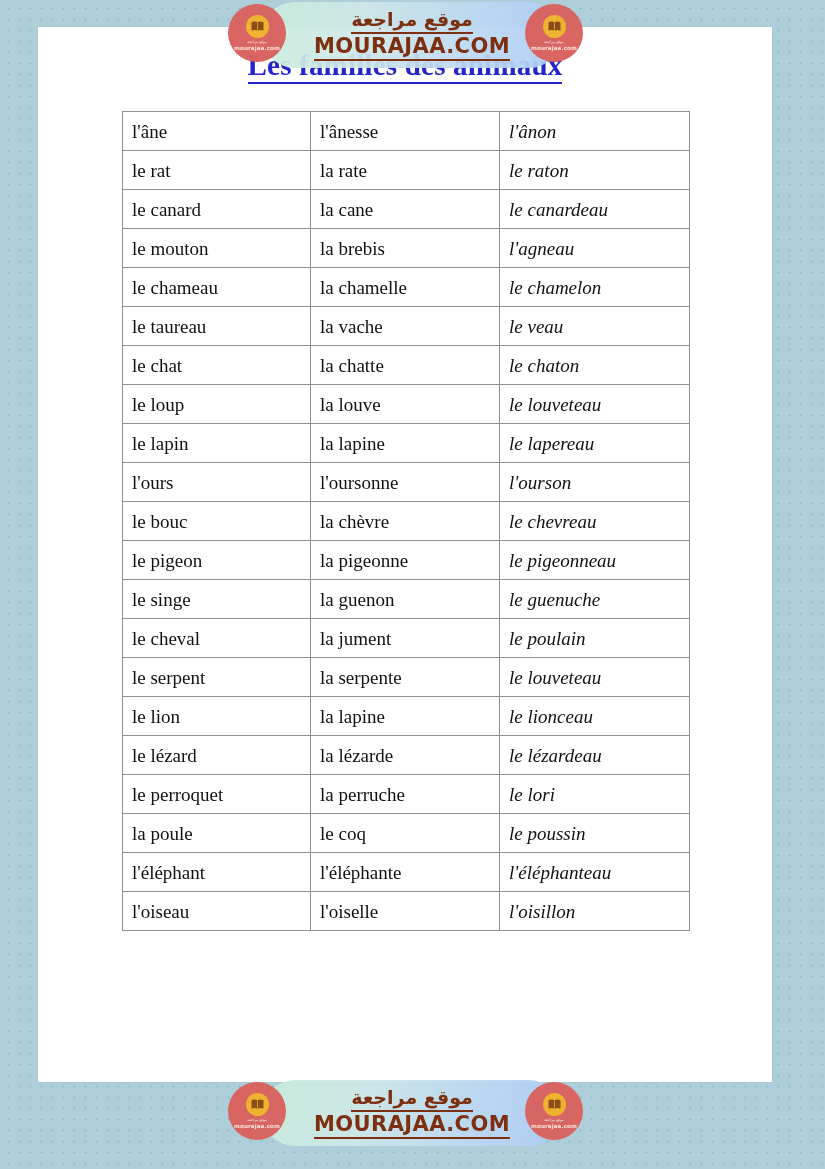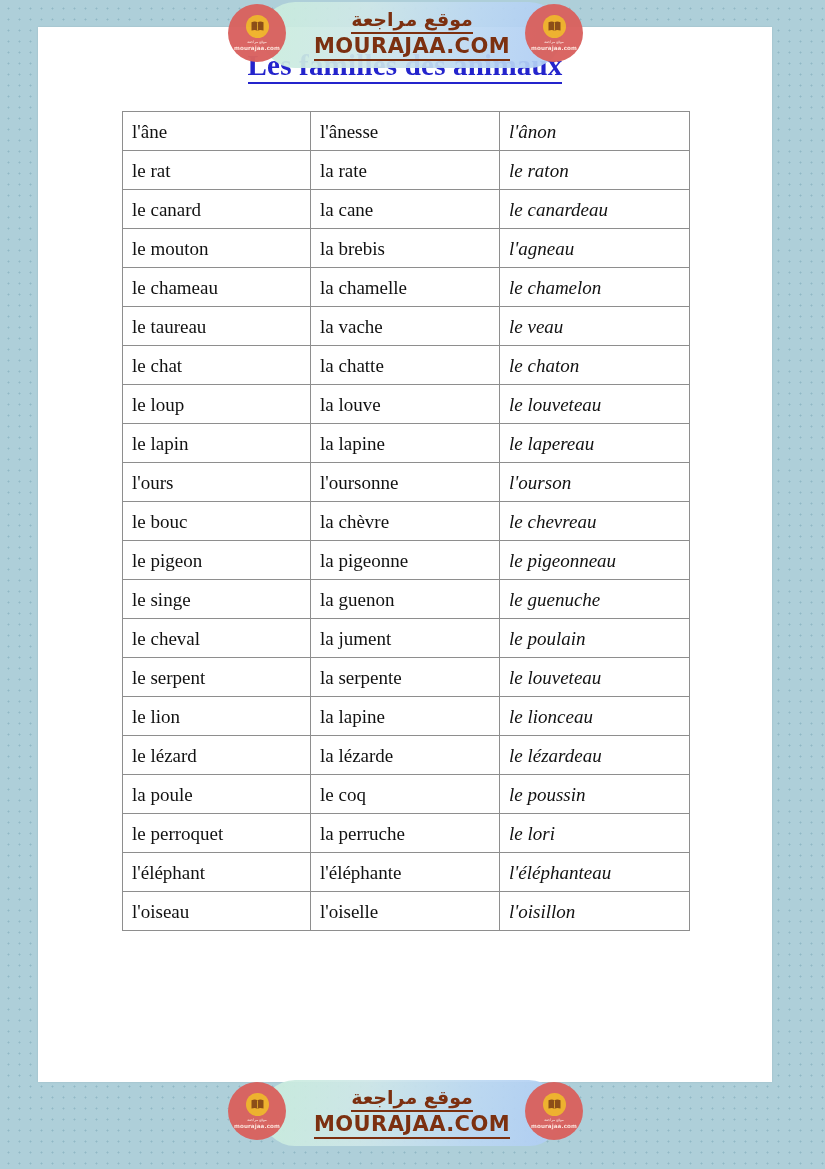--- a/index.html
+++ b/index.html
@@ -262,28 +262,28 @@
         <td class="col-male">le lion</td>
         <td class="col-female">la lapine</td>
         <td class="col-young">le lionceau</td>
       </tr>
       <tr>
         <td class="col-male">le lézard</td>
         <td class="col-female">la lézarde</td>
         <td class="col-young">le lézardeau</td>
       </tr>
       <tr>
+        <td class="col-male">le perroquet</td>
+        <td class="col-female">la perruche</td>
+        <td class="col-young">le lori</td>
+      </tr>
+      <tr>
         <td class="col-male">la poule</td>
         <td class="col-female">le coq</td>
         <td class="col-young">le poussin</td>
-      </tr>
-      <tr>
-        <td class="col-male">le perroquet</td>
-        <td class="col-female">la perruche</td>
-        <td class="col-young">le lori</td>
       </tr>
       <tr>
         <td class="col-male">l'éléphant</td>
         <td class="col-female">l'éléphante</td>
         <td class="col-young">l'éléphanteau</td>
       </tr>
       <tr>
         <td class="col-male">l'oiseau</td>
         <td class="col-female">l'oiselle</td>
         <td class="col-young">l'oisillon</td>

